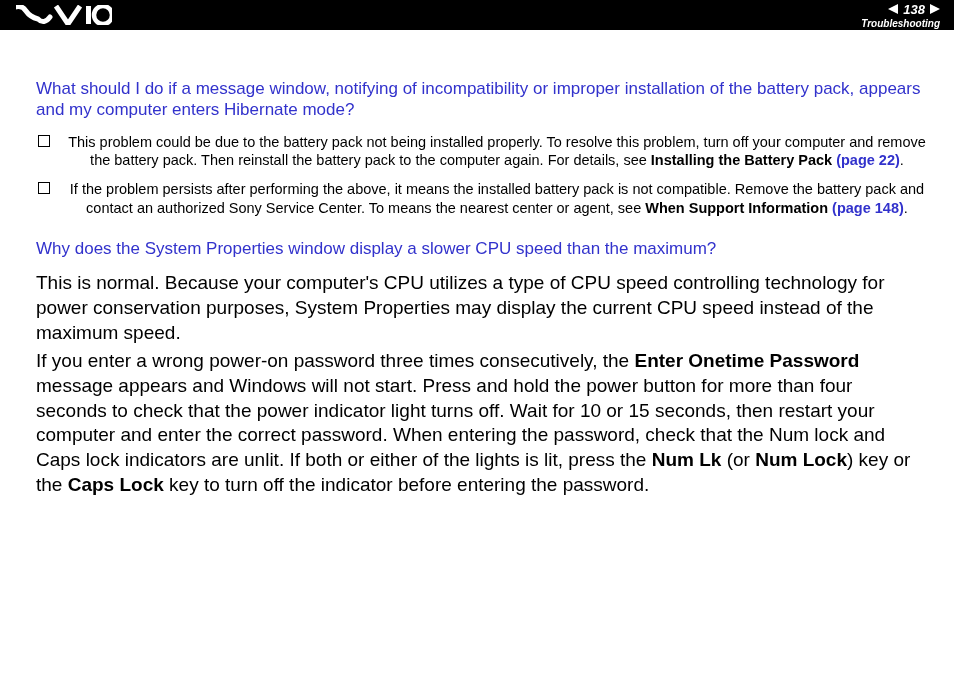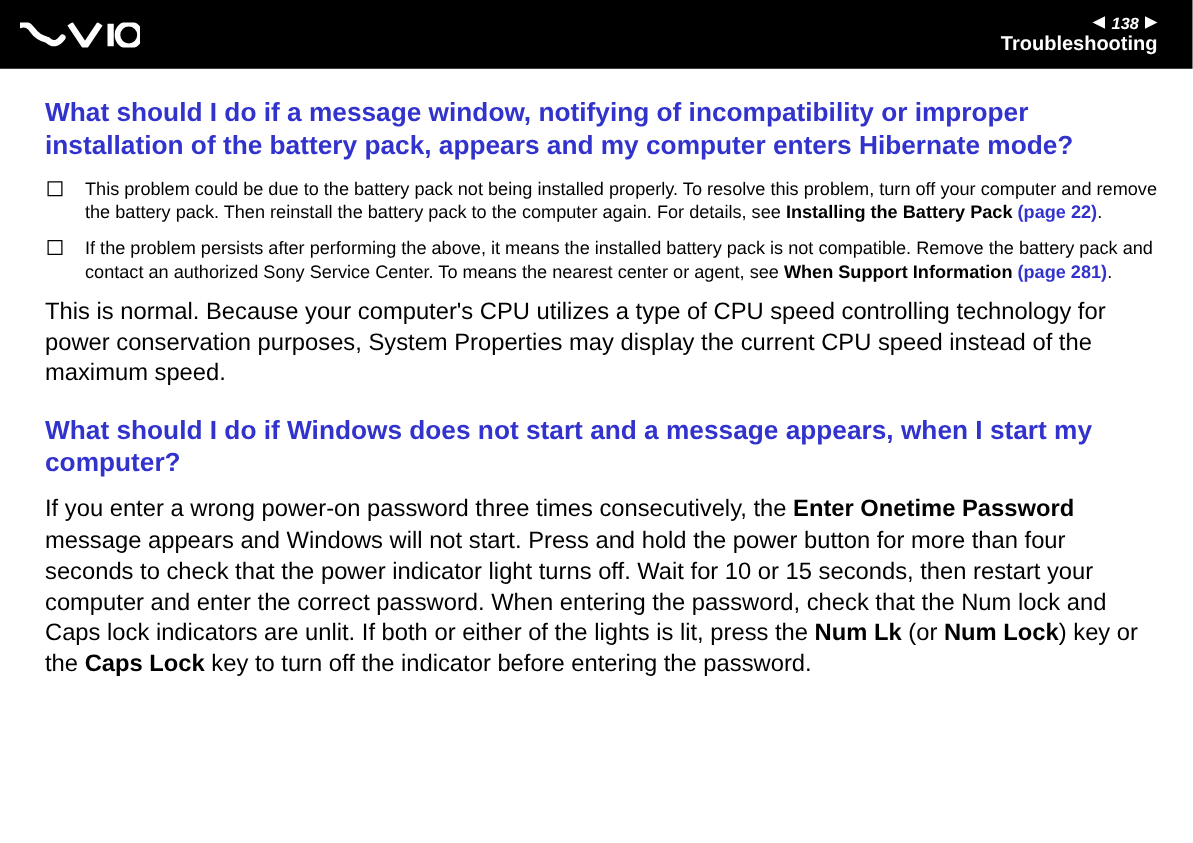--- a/index.html
+++ b/index.html
@@ -7,26 +7,26 @@
     font-family: Arial, Helvetica, sans-serif;
     width: 954px;
     height: 674px;
     background: #fff;
     position: relative;
     overflow: hidden;
   }
   .topbar {
     position: absolute;
     top: 0; left: 0; right: 0;
-    height: 55px;
+    height: 30px;
     background: #000;
     display: flex;
     align-items: center;
     justify-content: space-between;
-    padding: 0 28px 0 16px;
+    padding: 0 14px 0 16px;
   }
   .logo svg { display: block; }
   .topright {
     display: flex;
     flex-direction: column;
     align-items: flex-end;
     gap: 1px;
   }
   .pagenav {
     display: flex;
@@ -50,49 +50,51 @@
   .page-num {
     color: #fff;
     font-style: italic;
     font-weight: bold;
     font-size: 13px;
     padding: 0 2px;
   }
   .section-label {
     color: #fff;
     font-weight: bold;
-    font-size: 16px;
+    font-size: 10px;
+    font-style: italic;
   }
   .content {
     position: absolute;
     top: 38px; left: 0; right: 0; bottom: 0;
     padding: 40px 28px 20px 36px;
   }
   h2.q {
     color: #3232cc;
-    font-weight: 700;
-    font-size: 21px;
+    font-weight: 400;
+    font-size: 17px;
     line-height: 1.25;
     margin-bottom: 12px;
   }
   .q-spacer { margin-top: 20px; }
   p.body {
     font-size: 19px;
     line-height: 1.3;
     color: #000;
     margin-bottom: 4px;
   }
   ul.sqlist {
     list-style: none;
     margin-bottom: 8px;
   }
   ul.sqlist li {
     display: flex;
     align-items: flex-start;
     margin-bottom: 10px;
+    text-align: center;
   }
   ul.sqlist li .mark {
     flex: 0 0 auto;
     width: 12px; height: 12px;
     border: 1.5px solid #000;
     margin-top: 2px;
     margin-left: 2px;
     margin-right: 18px;
   }
   ul.sqlist li .txt {
@@ -131,25 +133,25 @@
   <ul class="sqlist">
     <li>
       <span class="mark"></span>
       <span class="txt">
         <span>This problem could be due to the battery pack not being installed properly. To resolve this problem, turn off your computer and remove the battery pack. Then reinstall the battery pack to the computer again. For details, see </span><span class="bold">Installing the Battery Pack </span><span class="link">(page 22)</span><span>.</span>
       </span>
     </li>
     <li>
       <span class="mark"></span>
       <span class="txt">
-        <span>If the problem persists after performing the above, it means the installed battery pack is not compatible. Remove the battery pack and contact an authorized Sony Service Center. To means the nearest center or agent, see </span><span class="bold">When Support Information </span><span class="link">(page 281)</span><span>.</span>
+        <span>If the problem persists after performing the above, it means the installed battery pack is not compatible. Remove the battery pack and contact an authorized Sony Service Center. To means the nearest center or agent, see </span><span class="bold">When Support Information </span><span class="link">(page 148)</span><span>.</span>
       </span>
     </li>
   </ul>
 
+  <h2 class="q q-spacer">Why does the System Properties window display a slower CPU speed than the maximum?</h2>
   <p class="body">This is normal. Because your computer's CPU utilizes a type of CPU speed controlling technology for power conservation purposes, System Properties may display the current CPU speed instead of the maximum speed.</p>
 
-  <h2 class="q q-spacer">What should I do if Windows does not start and a message appears, when I start my computer?</h2>
   <p class="body">
     <span>If you enter a wrong power-on password three times consecutively, the </span><span class="bold">Enter Onetime Password</span><span> message appears and Windows will not start. Press and hold the power button for more than four seconds to check that the power indicator light turns off. Wait for 10 or 15 seconds, then restart your computer and enter the correct password. When entering the password, check that the Num lock and Caps lock indicators are unlit. If both or either of the lights is lit, press the </span><span class="bold">Num Lk</span><span> (or </span><span class="bold">Num Lock</span><span>) key or the </span><span class="bold">Caps Lock</span><span> key to turn off the indicator before entering the password.</span>
   </p>
 
 </div>
 
 </body></html>

